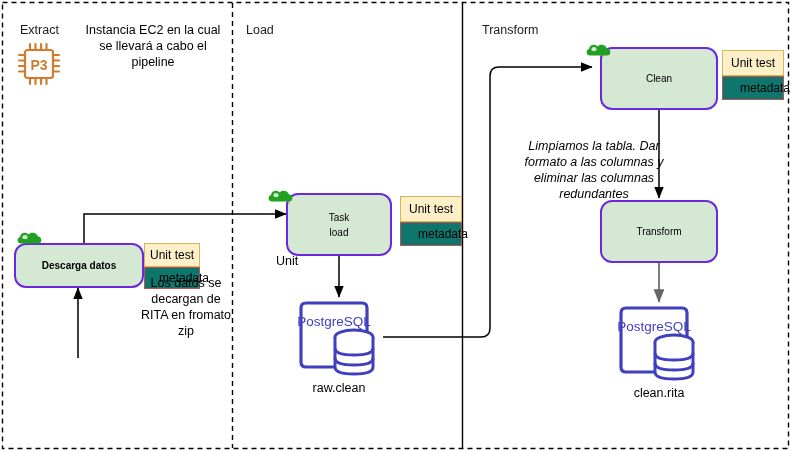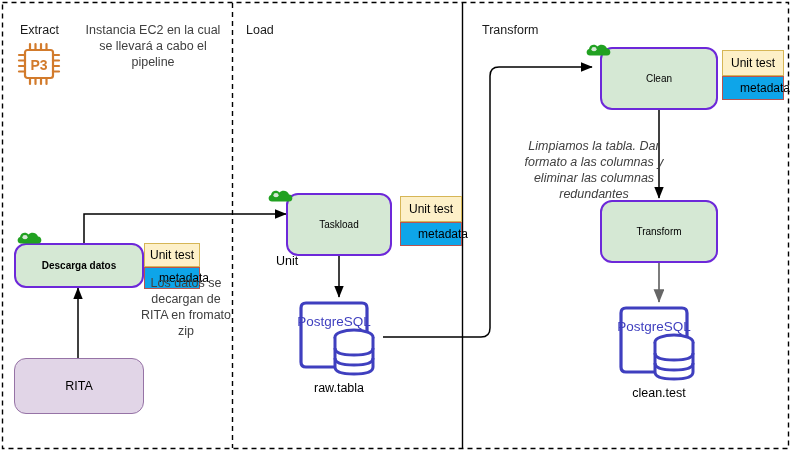--- a/index.html
+++ b/index.html
@@ -26,21 +26,21 @@
   .lane-label {
     position: absolute;
     font-size: 12.5px;
     color: #1a1a1a;
     white-space: nowrap;
   }
   .note {
     position: absolute;
     font-size: 12.5px;
     line-height: 16px;
-    color: #404040;
+    color: #000000;
     text-align: center;
   }
   .note.italic { font-style: italic; }
   .small-label {
     position: absolute;
     font-size: 12.5px;
     color: #000000;
     text-align: center;
     white-space: nowrap;
   }
@@ -80,21 +80,21 @@
     color: #000000;
     white-space: nowrap;
   }
   .badge-unit {
     background: #ffe6cc;
     border: 1px solid #d79b00;
     background: #fdf0c8;
     border-color: #d6b656;
   }
   .badge-meta {
-    background: #0ea5e9;
+    background: #0f766e;
     border: 1px solid #b85450;
     padding-left: 24px;
   }
   .cloud-icon {
     position: absolute;
     width: 28px;
     height: 18px;
     pointer-events: none;
   }
   .chip-icon {
@@ -183,26 +183,23 @@
   </div>
   <svg class="cloud-icon" style="left:16px; top:230px;" viewBox="0 0 28 18">
     <path d="M5,13.5 C1,13.5 0.5,8 4,7 C4.5,2.5 10,1.5 12.5,4.5 C15,1.5 21,2.5 22,6.5 C26,6.5 27,13.5 22,13.5 Z" fill="#21a121"></path>
     <ellipse cx="9" cy="7.2" rx="2.6" ry="2.1" fill="#d5e8d4"></ellipse>
   </svg>
   <div class="badge badge-unit" style="left:144px; top:243px; width:56px; height:24px;">Unit test</div>
   <div class="badge badge-meta" style="left:144px; top:267px; width:56px; height:22px;">metadata</div>
 
   <div class="note" style="left:138px; top:275px; width:96px;">Los datos se decargan de RITA en fromato zip</div>
 
-  <div class="src-box" style="left:14px; top:358px; width:130px; height:56px;">
-    <span>RITA</span>
-  </div>
-
-
-  <div class="task-box" style="left:286px; top:193px; width:106px; height:63px; flex-direction:row;">
+
+
+  <div class="task-box" style="left:286px; top:193px; width:106px; height:63px; flex-direction:column;">
     <span>Task</span>
     <span>load</span>
   </div>
   <svg class="cloud-icon" style="left:267px; top:188px;" viewBox="0 0 28 18">
     <path d="M5,13.5 C1,13.5 0.5,8 4,7 C4.5,2.5 10,1.5 12.5,4.5 C15,1.5 21,2.5 22,6.5 C26,6.5 27,13.5 22,13.5 Z" fill="#21a121"></path>
     <ellipse cx="9" cy="7.2" rx="2.6" ry="2.1" fill="#d5e8d4"></ellipse>
   </svg>
   <div class="badge badge-unit" style="left:400px; top:196px; width:62px; height:26px;">Unit test</div>
   <div class="badge badge-meta" style="left:400px; top:222px; width:62px; height:24px;">metadata</div>
 
@@ -213,21 +210,21 @@
     <text x="38" y="26" text-anchor="middle" font-family="Liberation Sans, sans-serif" font-size="13.5" fill="#3f3fbf">PostgreSQL</text>
     <g fill="#ffffff" stroke="#3f3fbf" stroke-width="3">
       <ellipse cx="58" cy="37" rx="19" ry="7"></ellipse>
       <path d="M39,37 L39,67 Q39,74 58,74 Q77,74 77,67 L77,37"></path>
     </g>
     <g fill="none" stroke="#3f3fbf" stroke-width="3">
       <path d="M39,48 Q39,55 58,55 Q77,55 77,48"></path>
       <path d="M39,58 Q39,65 58,65 Q77,65 77,58"></path>
     </g>
   </svg>
-  <div class="pg-caption" style="left:296px; top:381px; width:86px;">raw.tabla</div>
+  <div class="pg-caption" style="left:296px; top:381px; width:86px;">raw.clean</div>
 
   <div class="task-box" style="left:600px; top:47px; width:118px; height:63px;">
     <span>Clean</span>
   </div>
   <svg class="cloud-icon" style="left:585px; top:42px;" viewBox="0 0 28 18">
     <path d="M5,13.5 C1,13.5 0.5,8 4,7 C4.5,2.5 10,1.5 12.5,4.5 C15,1.5 21,2.5 22,6.5 C26,6.5 27,13.5 22,13.5 Z" fill="#21a121"></path>
     <ellipse cx="9" cy="7.2" rx="2.6" ry="2.1" fill="#d5e8d4"></ellipse>
   </svg>
   <div class="badge badge-unit" style="left:722px; top:50px; width:62px; height:26px;">Unit test</div>
   <div class="badge badge-meta" style="left:722px; top:76px; width:62px; height:24px;">metadata</div>
@@ -243,15 +240,15 @@
     <text x="38" y="26" text-anchor="middle" font-family="Liberation Sans, sans-serif" font-size="13.5" fill="#3f3fbf">PostgreSQL</text>
     <g fill="#ffffff" stroke="#3f3fbf" stroke-width="3">
       <ellipse cx="58" cy="37" rx="19" ry="7"></ellipse>
       <path d="M39,37 L39,67 Q39,74 58,74 Q77,74 77,67 L77,37"></path>
     </g>
     <g fill="none" stroke="#3f3fbf" stroke-width="3">
       <path d="M39,48 Q39,55 58,55 Q77,55 77,48"></path>
       <path d="M39,58 Q39,65 58,65 Q77,65 77,58"></path>
     </g>
   </svg>
-  <div class="pg-caption" style="left:616px; top:386px; width:86px;">clean.test</div>
+  <div class="pg-caption" style="left:616px; top:386px; width:86px;">clean.rita</div>
 
 </div>
 
 </body></html>

